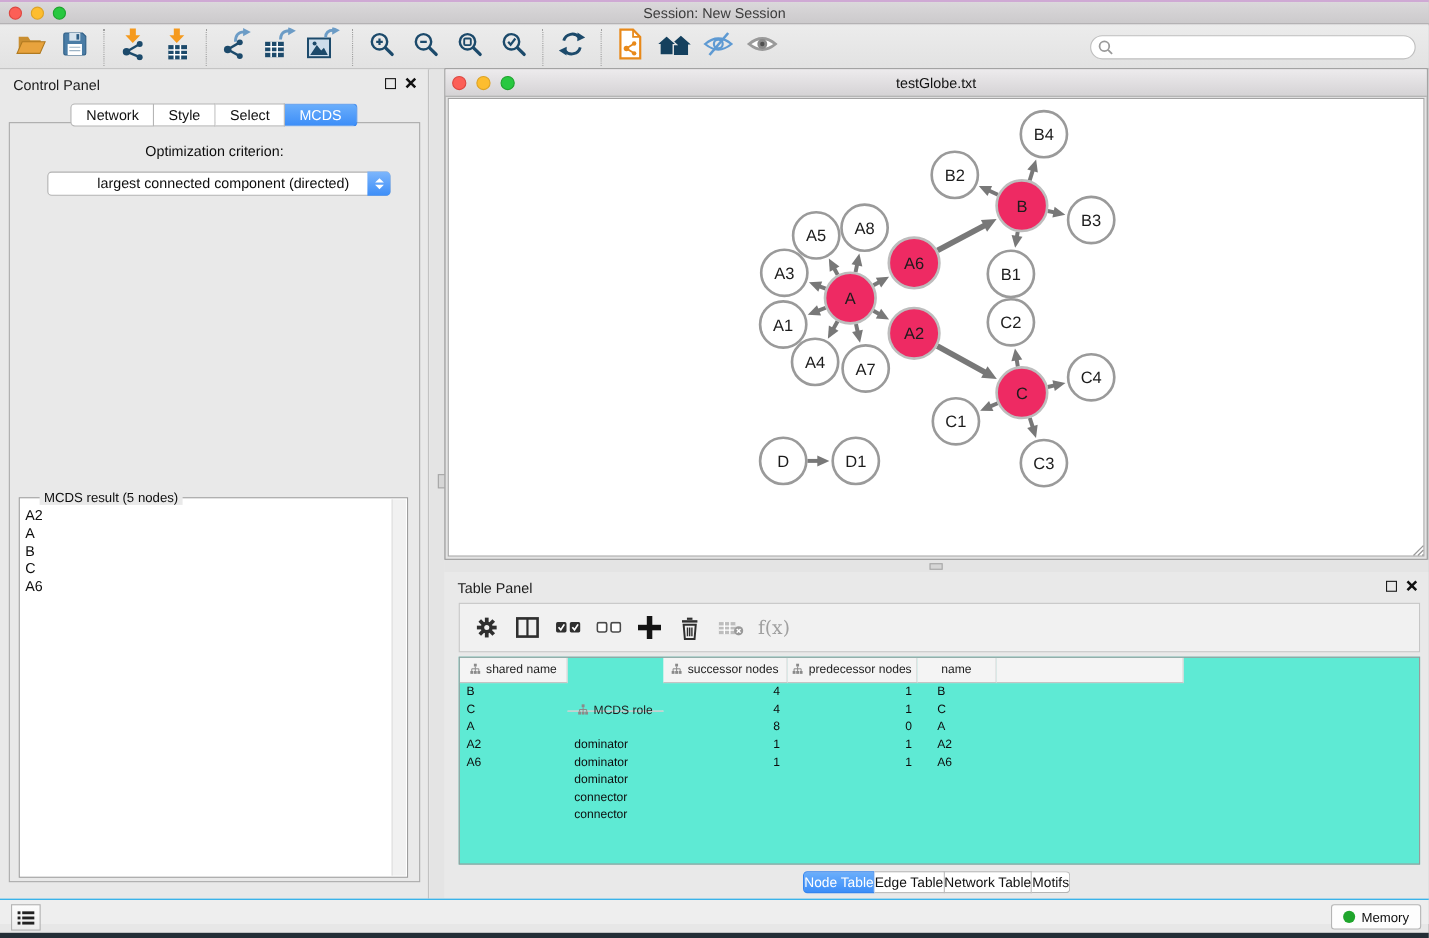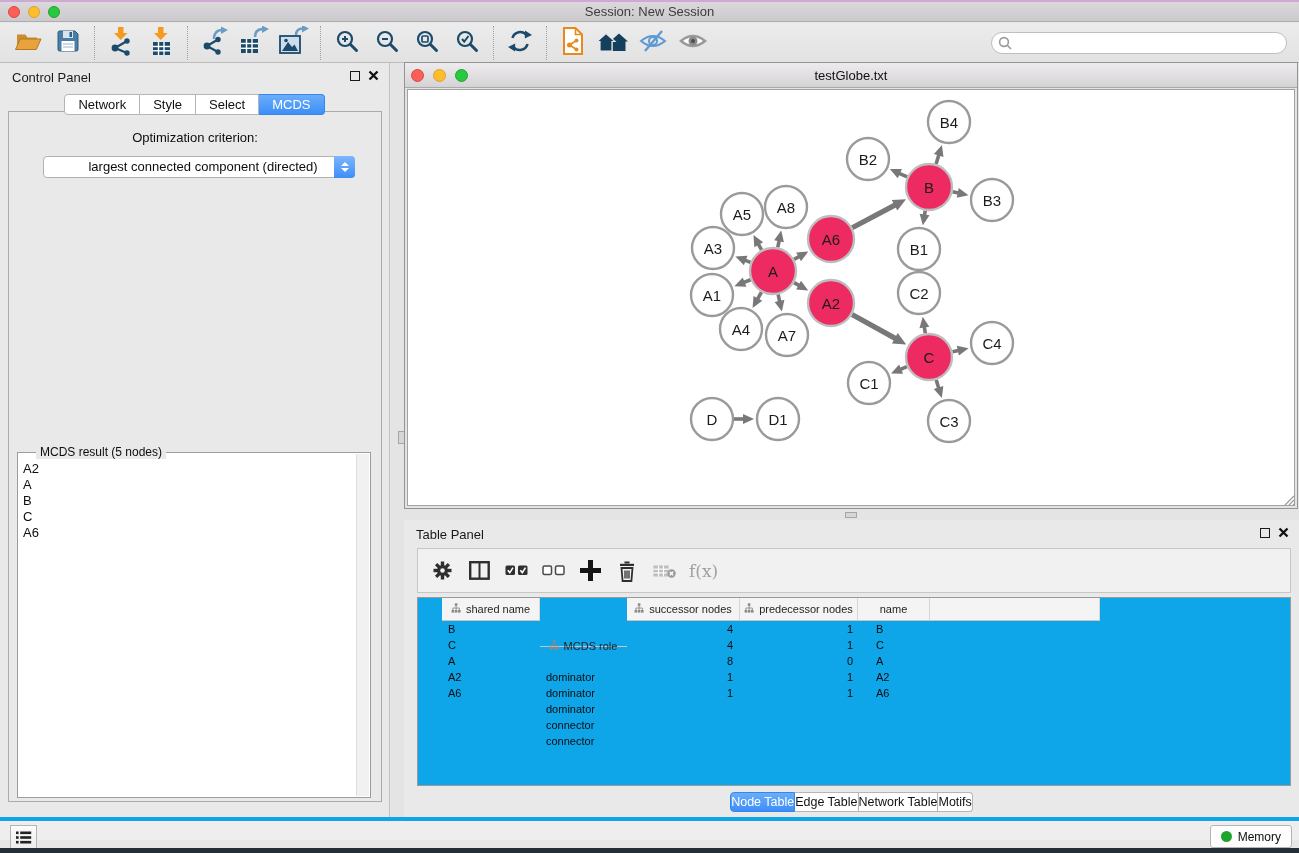--- a/index.html
+++ b/index.html
@@ -94,39 +94,39 @@
          background:#d6d6d6; border:1px solid #a5a5a5; }
 
   
   .table-panel { position:absolute; left:404px; top:520px; width:895px; height:297px; background:#e9e9e9; }
   .tp-toolbar { position:absolute; left:13px; right:8px; top:28px; height:45px;
          background:#f1f1f1; border:1px solid #c6c6c6;
          display:flex; align-items:center; gap:13px; padding-left:12px; }
   .tp-ico { display:flex; align-items:center; justify-content:center; min-width:24px; }
   .fx { font-family:"DejaVu Serif",serif; color:#a0a0a0; font-size:17px; }
   .tp-tablewrap { position:absolute; left:13px; right:8px; top:77px; bottom:31px;
-         border:1px solid #9a9a9a; background:#0ea5e9; overflow:hidden;padding-left:24px; }
+         border:1px solid #9a9a9a; background:#5eead4; overflow:hidden; }
   .thead { display:flex; height:23px; }
   .th { background:#f4f4f4; border-right:1px solid #d6d6d6; border-bottom:1px solid #c4c4c4;
         display:flex; align-items:center; justify-content:center; gap:5px;
         font-size:11px; color:#1f1f1f; }
   .th.cfill { background:transparent; border:none; flex:1; }
   .tr { display:flex; height:16px; }
   .td { font-size:11px; line-height:16px; color:#0d0d0d; }
   .c0 { width:98px; } .c1 { width:87px;margin-top:48px; } .c2 { width:113px; } .c3 { width:118px; }
   .c4 { width:72px; } .c5 { width:170px; }
   .td.c0 { padding-left:6px; } .td.c1 { padding-left:6px; }
   .td.c2 { text-align:right; padding-right:7px; } .td.c3 { text-align:right; padding-right:5px; }
   .td.c4 { padding-left:18px; }
   .tp-tabs-row { position:absolute; left:0; right:0; bottom:5px; display:flex; justify-content:center; }
   .tp-tabs-row .tab { font-size:12.5px; padding:2px 0; }
 
   
   .statusbar { position:absolute; left:0; top:817px; width:100%; height:23px;
-         background:#eeeeee; border-top:4px solid #0ea5e9; }
+         background:#eeeeee; border-top:1px solid #0ea5e9; }
   .list-btn { position:absolute; left:10px; top:4px; width:27px; height:24px;
          background:linear-gradient(#fdfdfd,#ececec); border:1px solid #b4b4b4;
          display:flex; align-items:center; justify-content:center; }
   .memory-btn { position:absolute; right:7px; top:4px; height:23px;
          background:#fdfdfd; border:1px solid #b4b4b4; border-radius:3px;
          display:flex; align-items:center; gap:6px; padding:0 10px; font-size:12px; color:#0d0d0d; }
   .mem-dot { width:11px; height:11px; border-radius:50%; background:#1fa52c; }
   .desktop-strip { position:absolute; left:0; top:848px; width:100%; height:5px; background:#232e36; }
 </style>
 </head>

